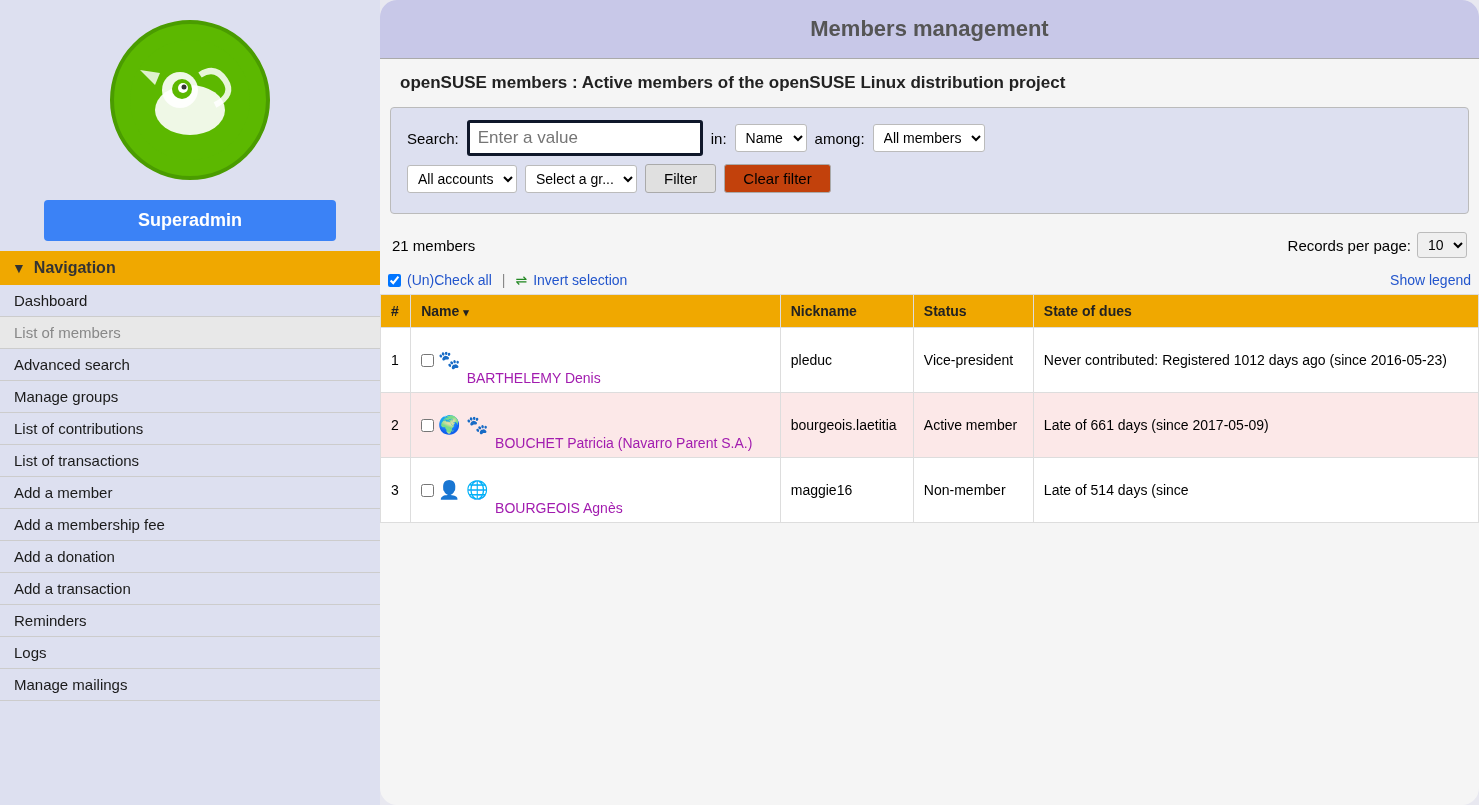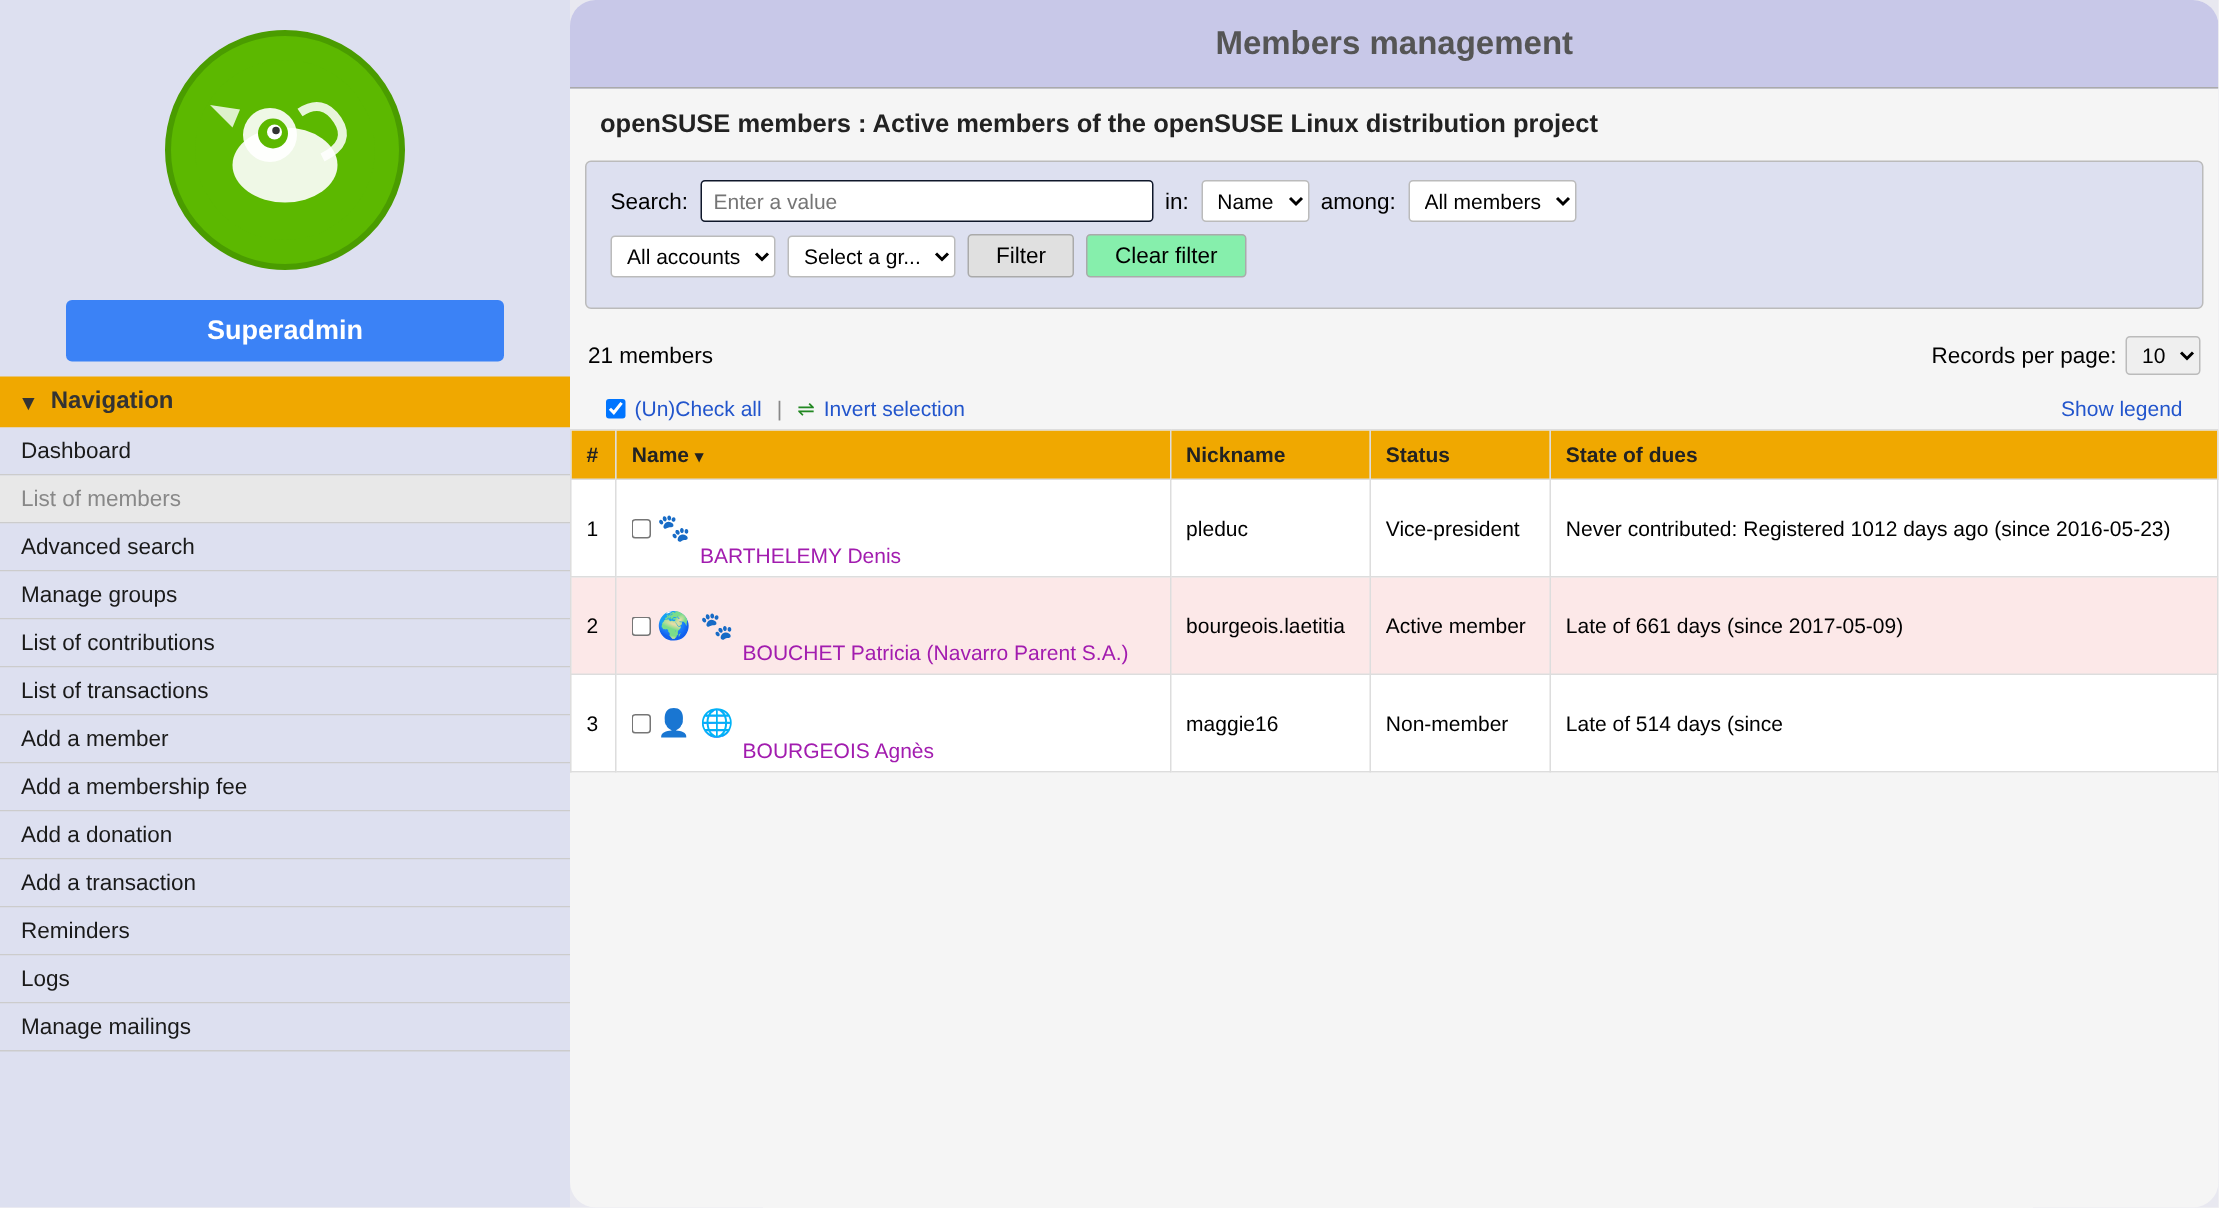--- a/index.html
+++ b/index.html
@@ -107,24 +107,24 @@
     }
     .search-row {
       display: flex;
       align-items: center;
       gap: 8px;
       margin-bottom: 8px;
       flex-wrap: wrap;
     }
     .search-label { font-size: 15px; }
     .search-input {
-      width: 302px;
+      width: 236px;
       padding: 5px 8px;
-      font-size: 14px;
-      border: 1px solid #0f172a;
+      font-size: 17px;
+      border: 3px solid #0f172a;
       border-radius: 3px;
       background: white;
       color: #999;
     }
     .in-label { font-size: 15px; }
     .search-select {
       padding: 4px 6px;
       font-size: 14px;
       border: 1px solid #bbb;
       border-radius: 3px;
@@ -146,21 +146,21 @@
     }
     .btn-filter {
       background: #e0e0e0;
       border: 1px solid #aaa;
       padding: 5px 18px;
       font-size: 15px;
       cursor: pointer;
       border-radius: 3px;
     }
     .btn-clear {
-      background: #86efac;
+      background: #c2410c;
       border: 1px solid #aaa;
       padding: 5px 18px;
       font-size: 15px;
       cursor: pointer;
       border-radius: 3px;
     }
     .email-row {
       display: flex;
       align-items: center;
       gap: 10px;
@@ -182,21 +182,21 @@
       font-size: 14px;
       border: 1px solid #bbb;
       border-radius: 3px;
     }
 
     
     .action-row {
       display: flex;
       align-items: center;
       justify-content: space-between;
-      padding: 6px 24px;
+      padding: 6px 8px;
       font-size: 14px;
     }
     .check-all-area { display: flex; align-items: center; gap: 6px; }
     .check-all-area a { color: #2255cc; text-decoration: none; }
     .pipe { color: #888; margin: 0 4px; }
     .invert-icon { color: #228822; }
     .show-legend { color: #2255cc; text-decoration: none; font-size: 14px; }
 
     
     .members-table {

